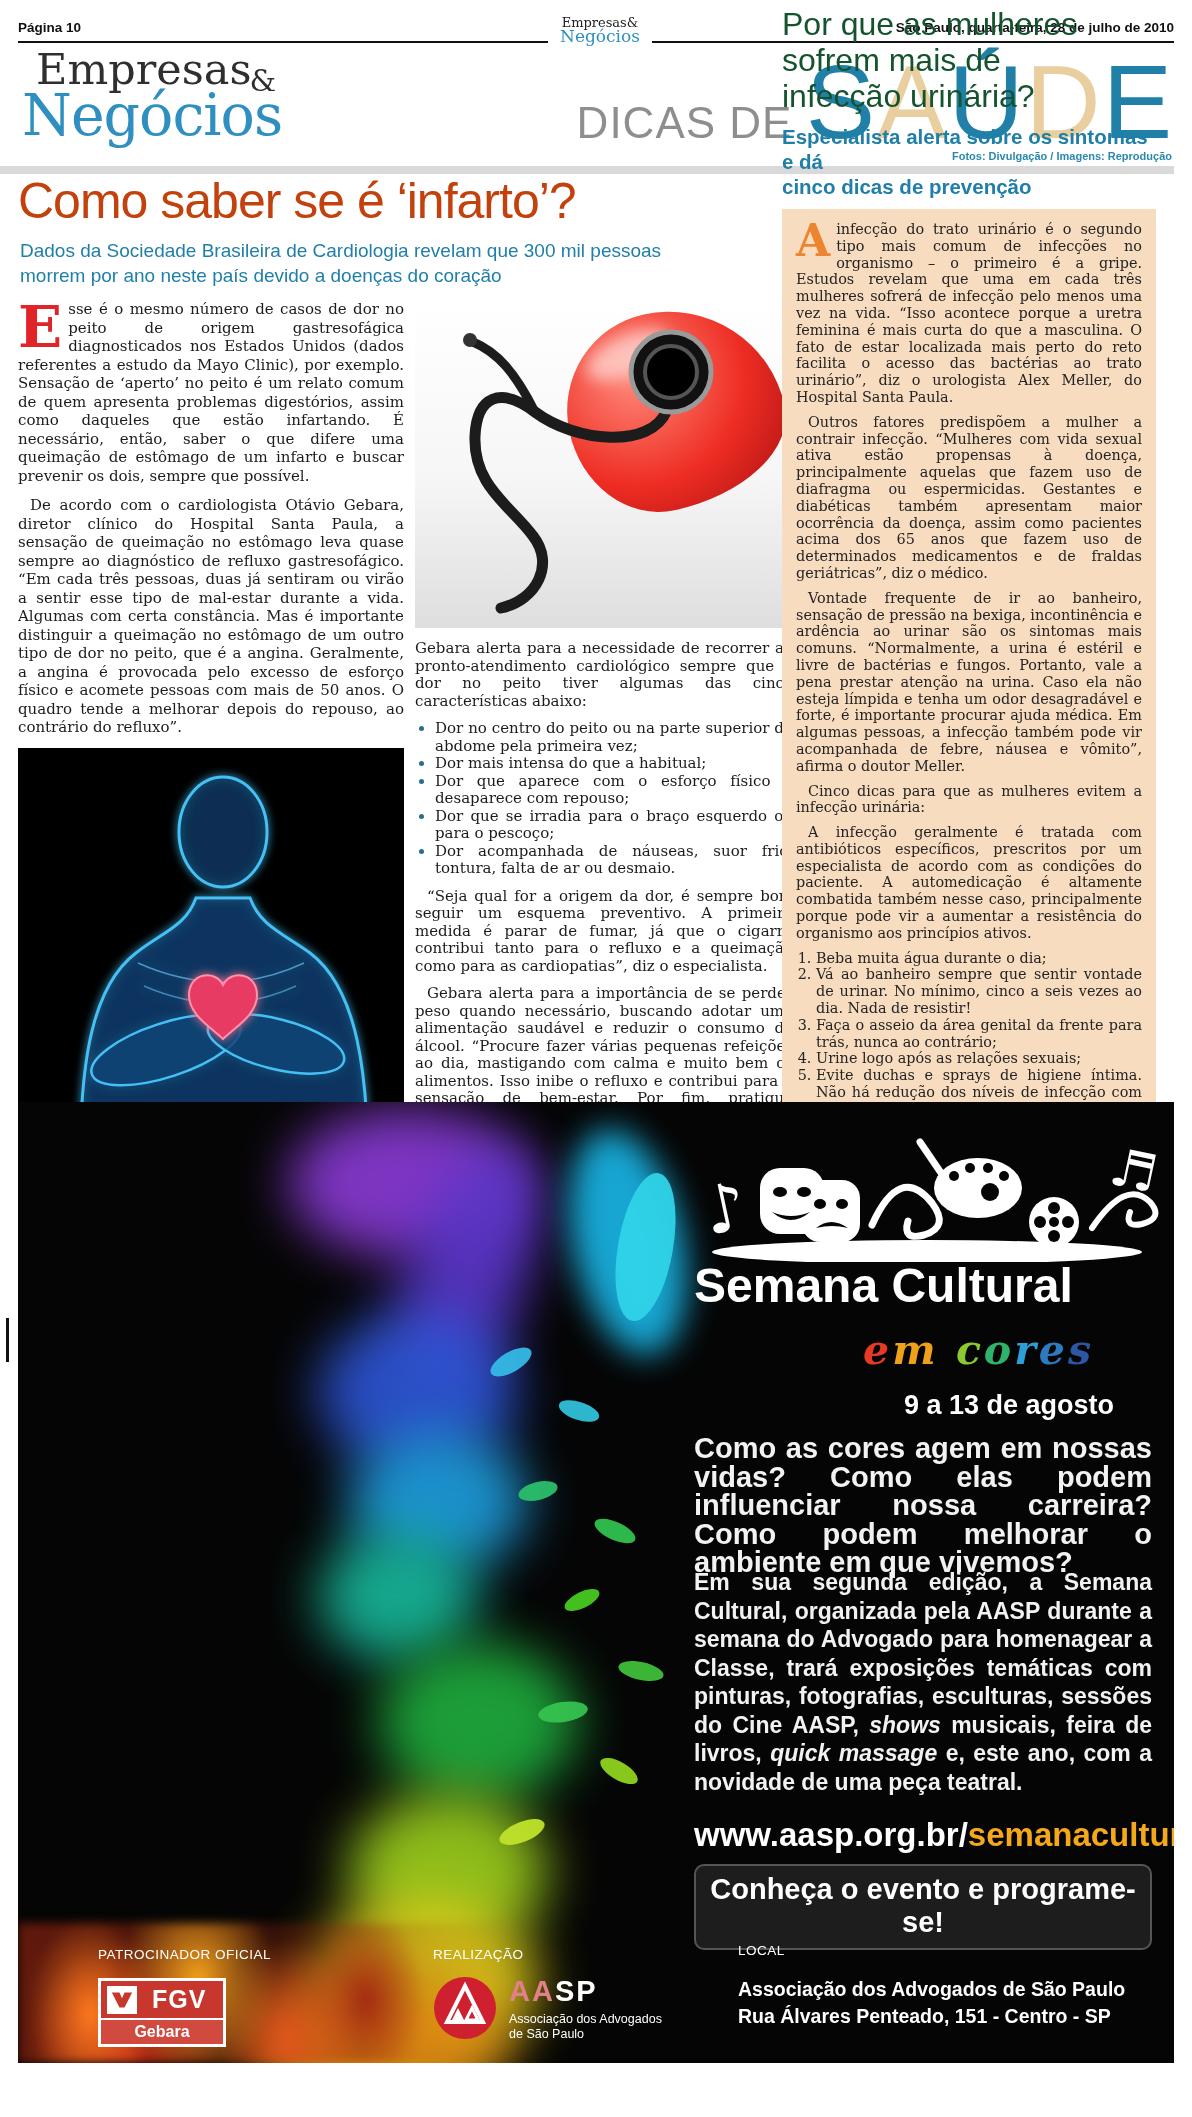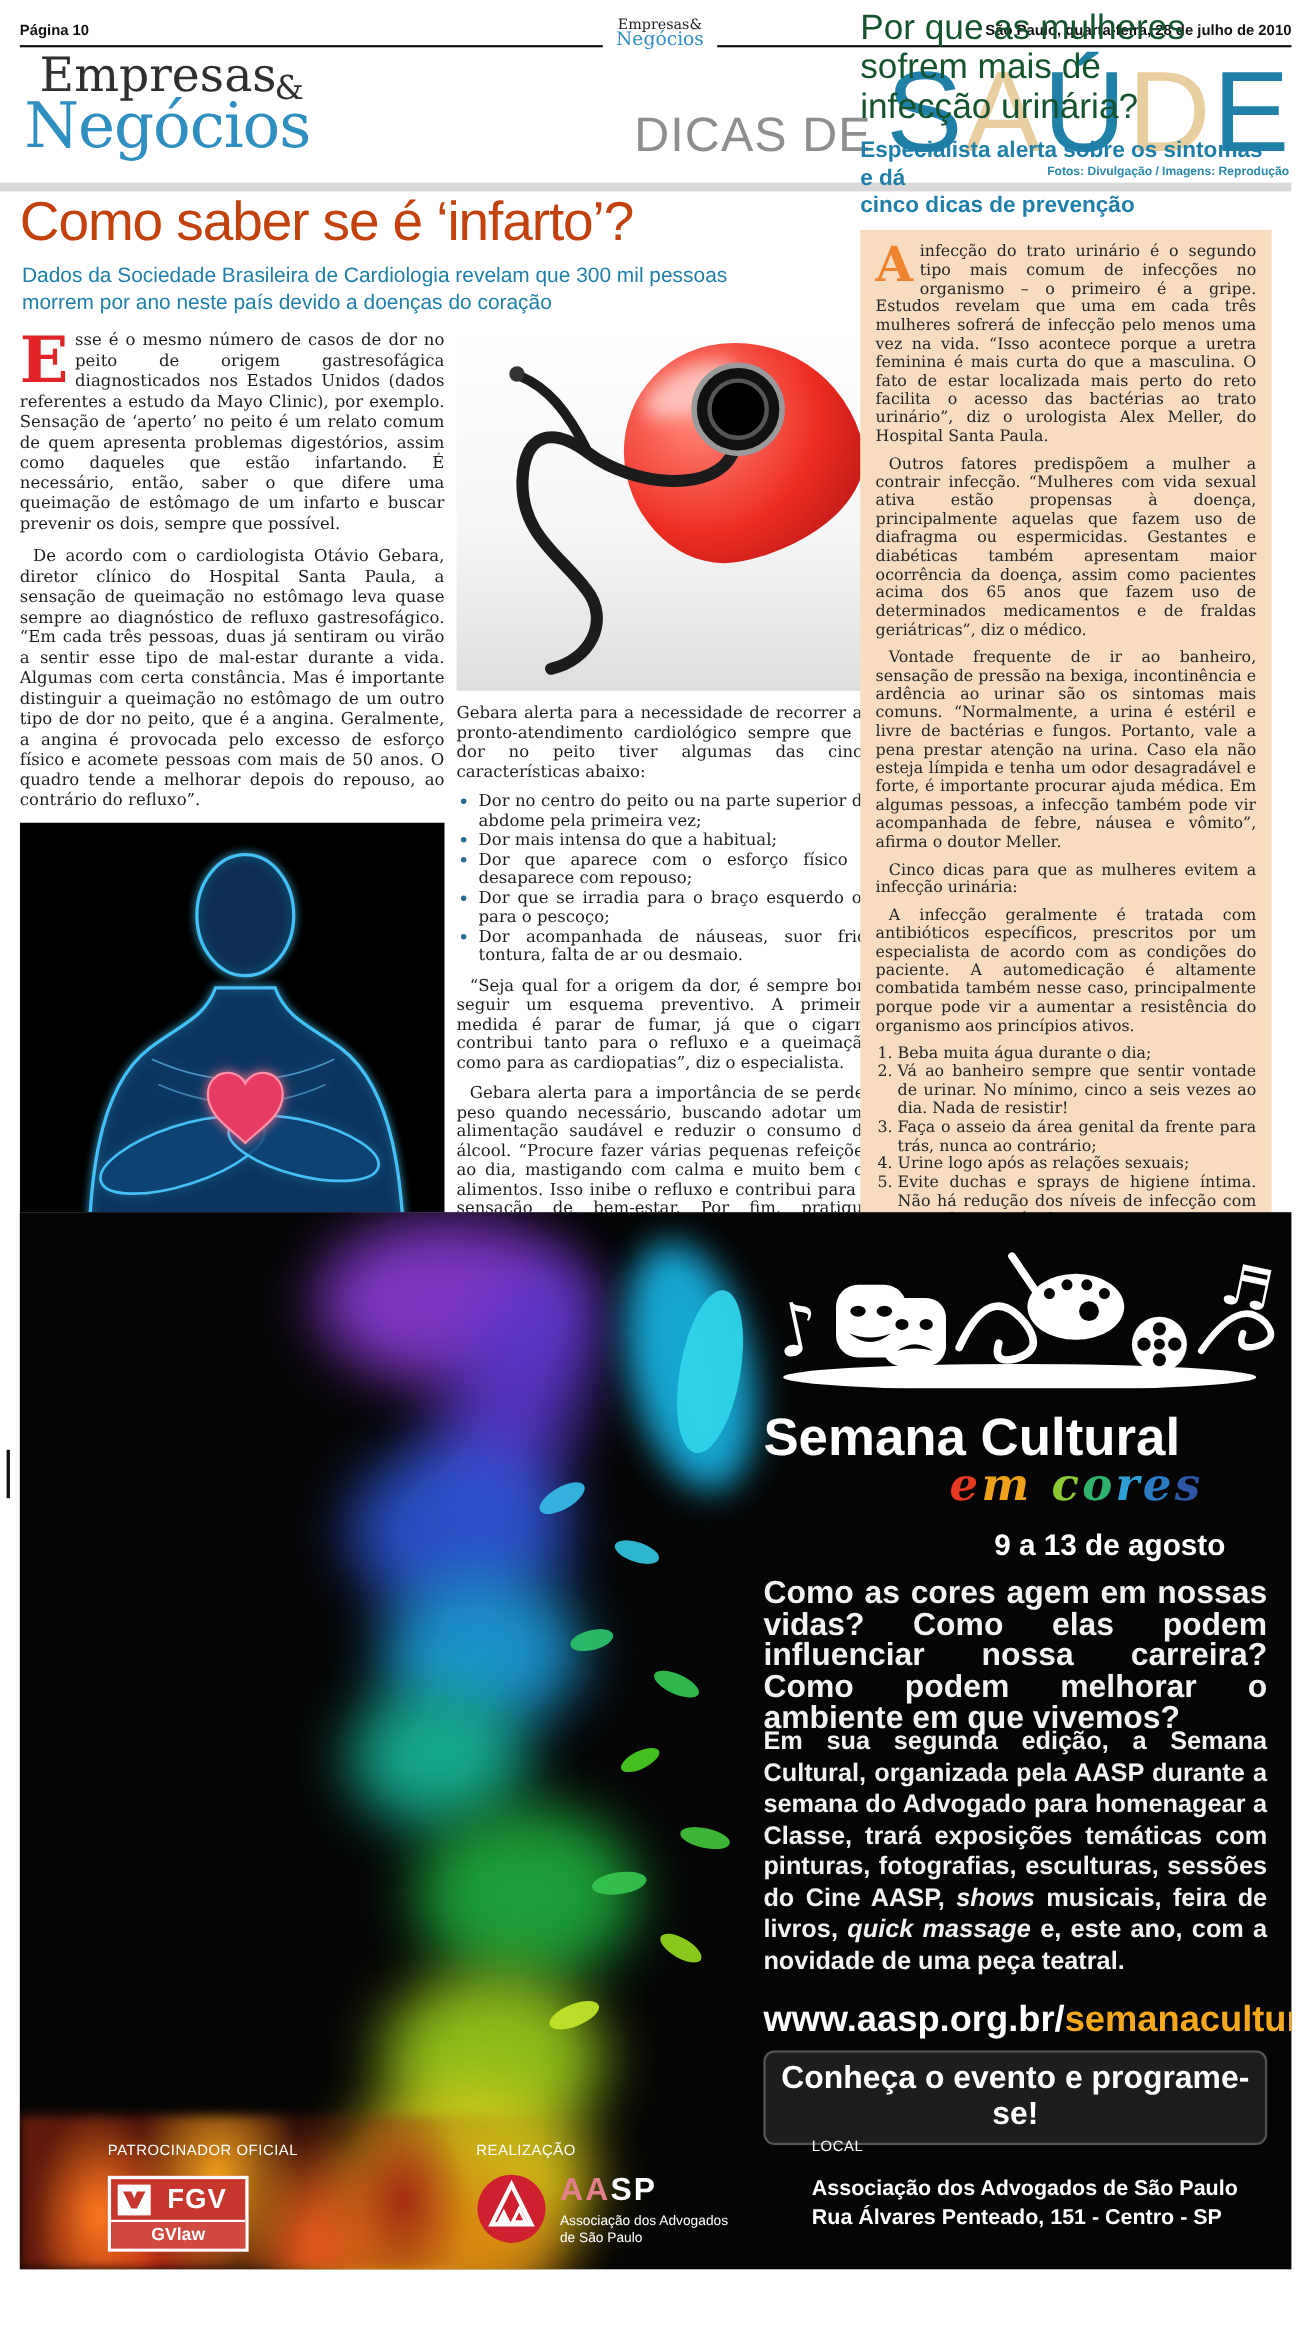--- a/index.html
+++ b/index.html
@@ -70,21 +70,21 @@
   .flames{position:absolute;left:0;bottom:0;width:600px;height:140px;filter:blur(5px);
     background:
       radial-gradient(90px 140px at 12% 65%, #ff7a1e, transparent 70%),
       radial-gradient(120px 160px at 30% 40%, #f6a21c, transparent 65%),
       radial-gradient(100px 150px at 45% 85%, #e0561c, transparent 70%),
       radial-gradient(140px 170px at 18% 95%, #c22c16, transparent 70%),
       radial-gradient(80px 120px at 58% 55%, #a32a12, transparent 75%),
       linear-gradient(90deg, rgba(122,31,14,.8), transparent 85%);}
   .ad-right{position:absolute;left:676px;top:0;width:478px;}
   .ad-art{position:absolute;left:8px;top:28px;}
-  .ad-title{position:absolute;left:0;top:178px;width:462px;font-size:48px;font-weight:bold;color:#fff;letter-spacing:0;}
+  .ad-title{position:absolute;left:0;top:156px;width:462px;font-size:48px;font-weight:bold;color:#fff;letter-spacing:0;}
   .ad-script{position:absolute;left:0;top:224px;width:400px;text-align:right;
         font-family:"DejaVu Serif",serif;font-style:italic;font-weight:bold;font-size:41px;letter-spacing:3px;}
   .ad-dates{position:absolute;left:0;top:288px;width:420px;text-align:right;font-size:27px;font-weight:bold;color:#fff;}
   .ad-q{position:absolute;left:0;top:332px;width:458px;font-size:29px;line-height:28.5px;font-weight:bold;color:#f2f2f2;text-align:justify;}
   .ad-body{position:absolute;left:0;top:466px;width:458px;font-size:23px;line-height:28.5px;font-weight:bold;color:#f2f2f2;text-align:justify;}
   .ad-url{position:absolute;left:0;top:714px;font-size:33px;font-weight:bold;color:#fff;white-space:nowrap;}
   .ad-url .org{color:#f5a81c;}
   .ad-btn{position:absolute;left:0;top:762px;width:458px;box-sizing:border-box;text-align:center;
         background:#1d1d1d;border:2px solid #555;border-radius:10px;padding:7px 0 9px;
         font-size:29px;font-weight:bold;color:#fff;}
@@ -289,21 +289,21 @@
         <div class="f-label">PATROCINADOR OFICIAL</div>
         <div class="fgv">
           <div class="top">
             <span class="icon">
               <svg width="24" height="22" viewBox="0 0 28 26">
                   <polygon points="2,4 11,4 14,11 17,4 26,4 17,22 11,22" fill="#c8372d"></polygon>
                 </svg>
             </span>
             <span class="fgvtxt">FGV</span>
           </div>
-          <div class="bot">GVlaw</div>
+          <div class="bot">Gebara</div>
         </div>
       </div>
       <div class="f-colB">
         <div class="f-label">REALIZAÇÃO</div>
         <div class="aasp-row">
           <svg width="64" height="64" viewBox="0 0 64 64">
             <circle cx="32" cy="32" r="31" fill="#cf2030"></circle>
             <polygon points="32,10 50,46 14,46" fill="none" stroke="#fff" stroke-width="4"></polygon>
             <polygon points="25,32 31,44 19,44" fill="#fff"></polygon>
             <polygon points="39,32 45,44 33,44" fill="none" stroke="#fff" stroke-width="3"></polygon>

